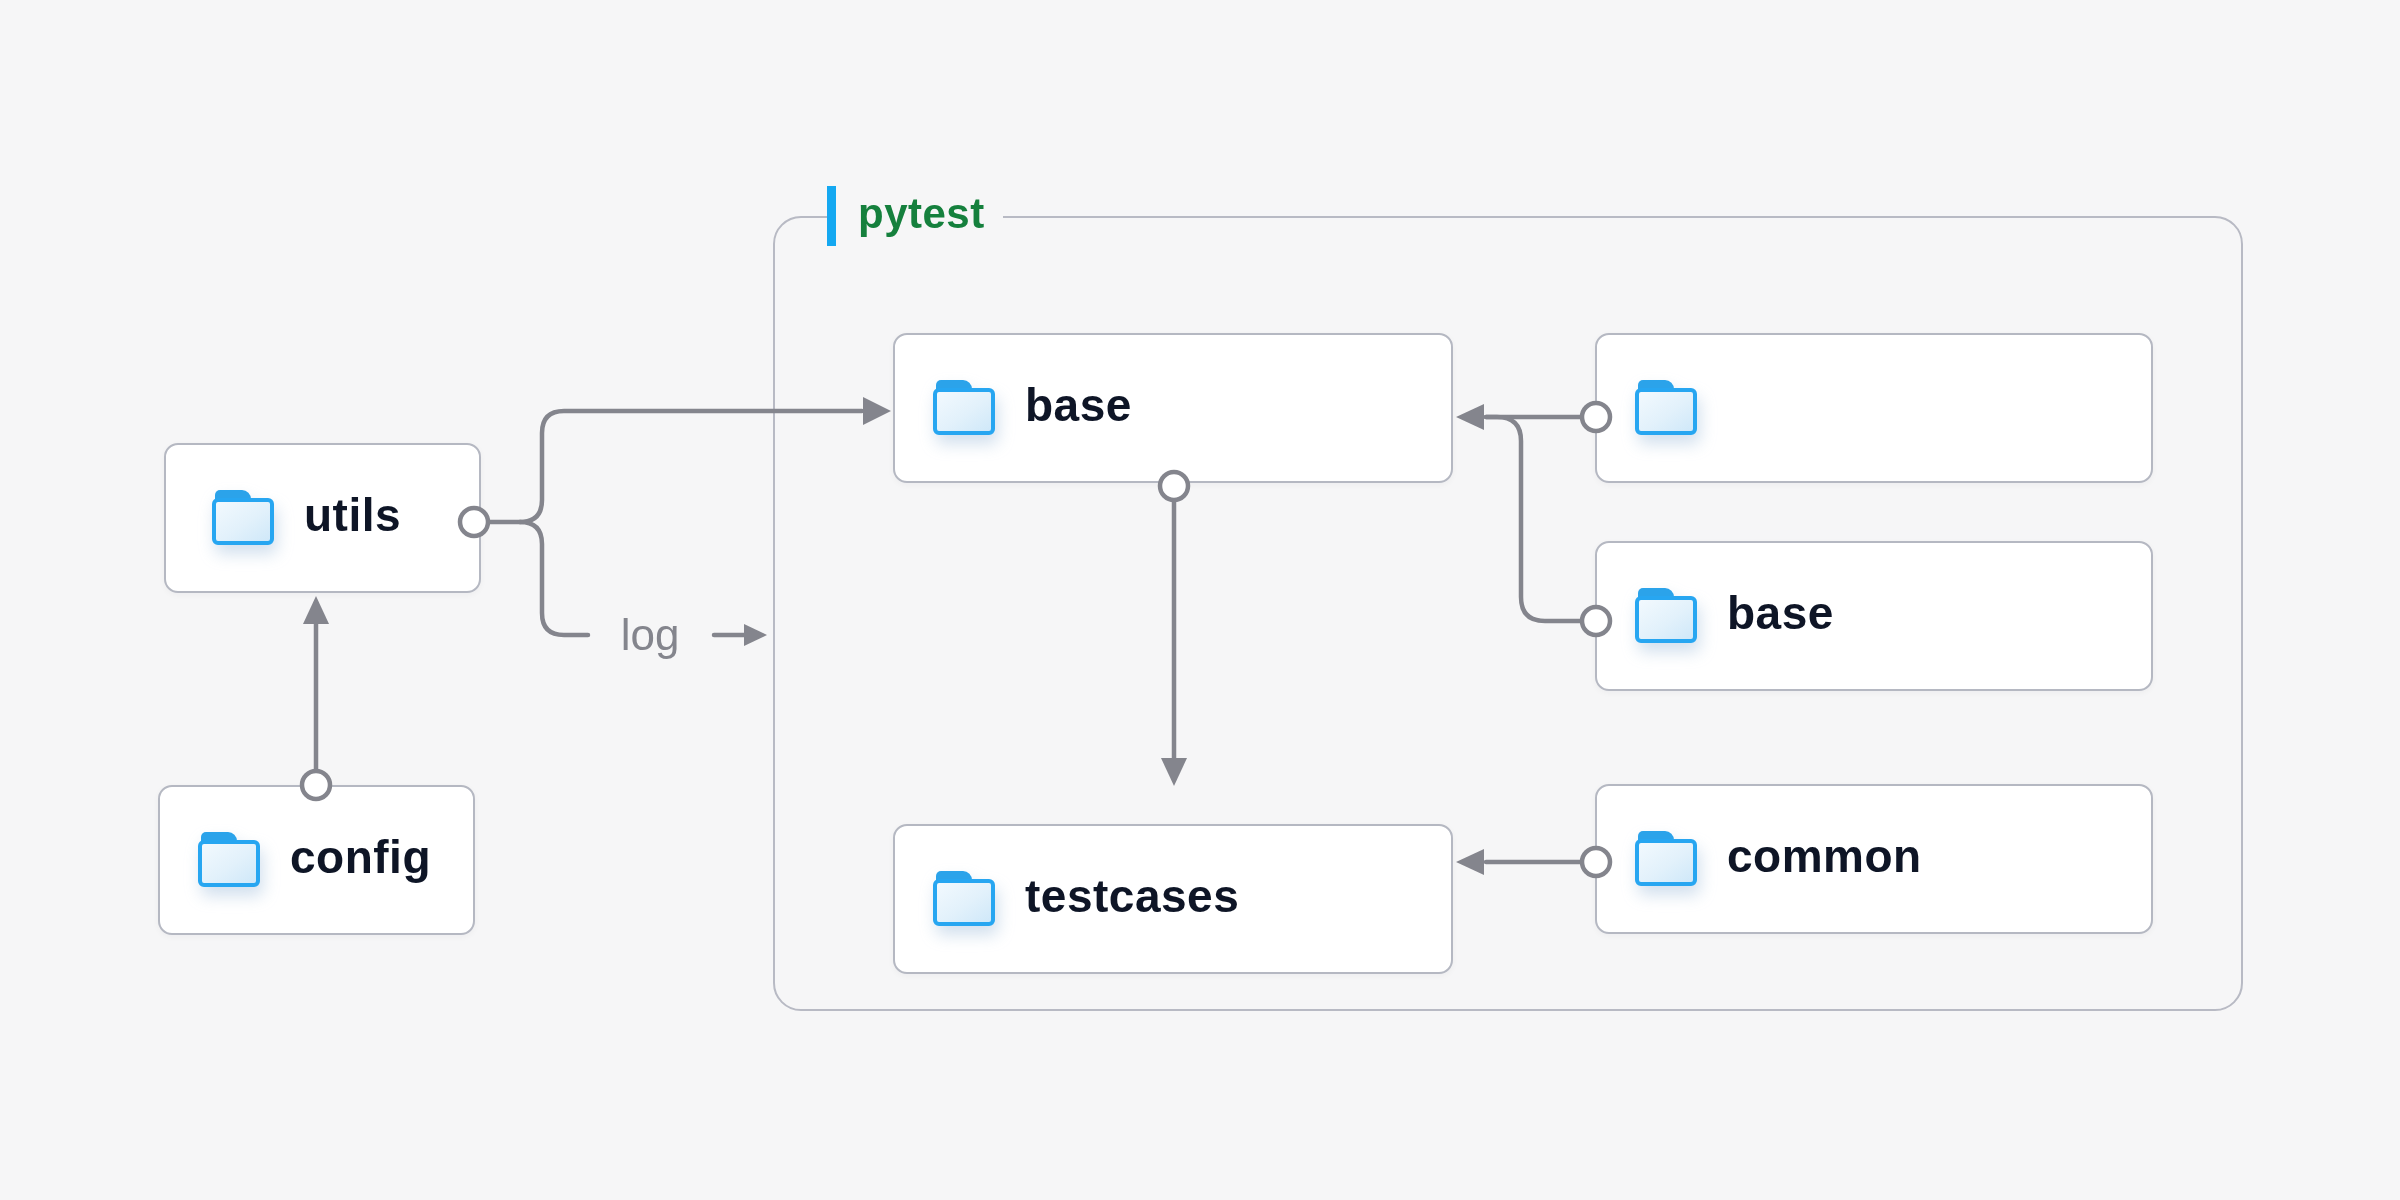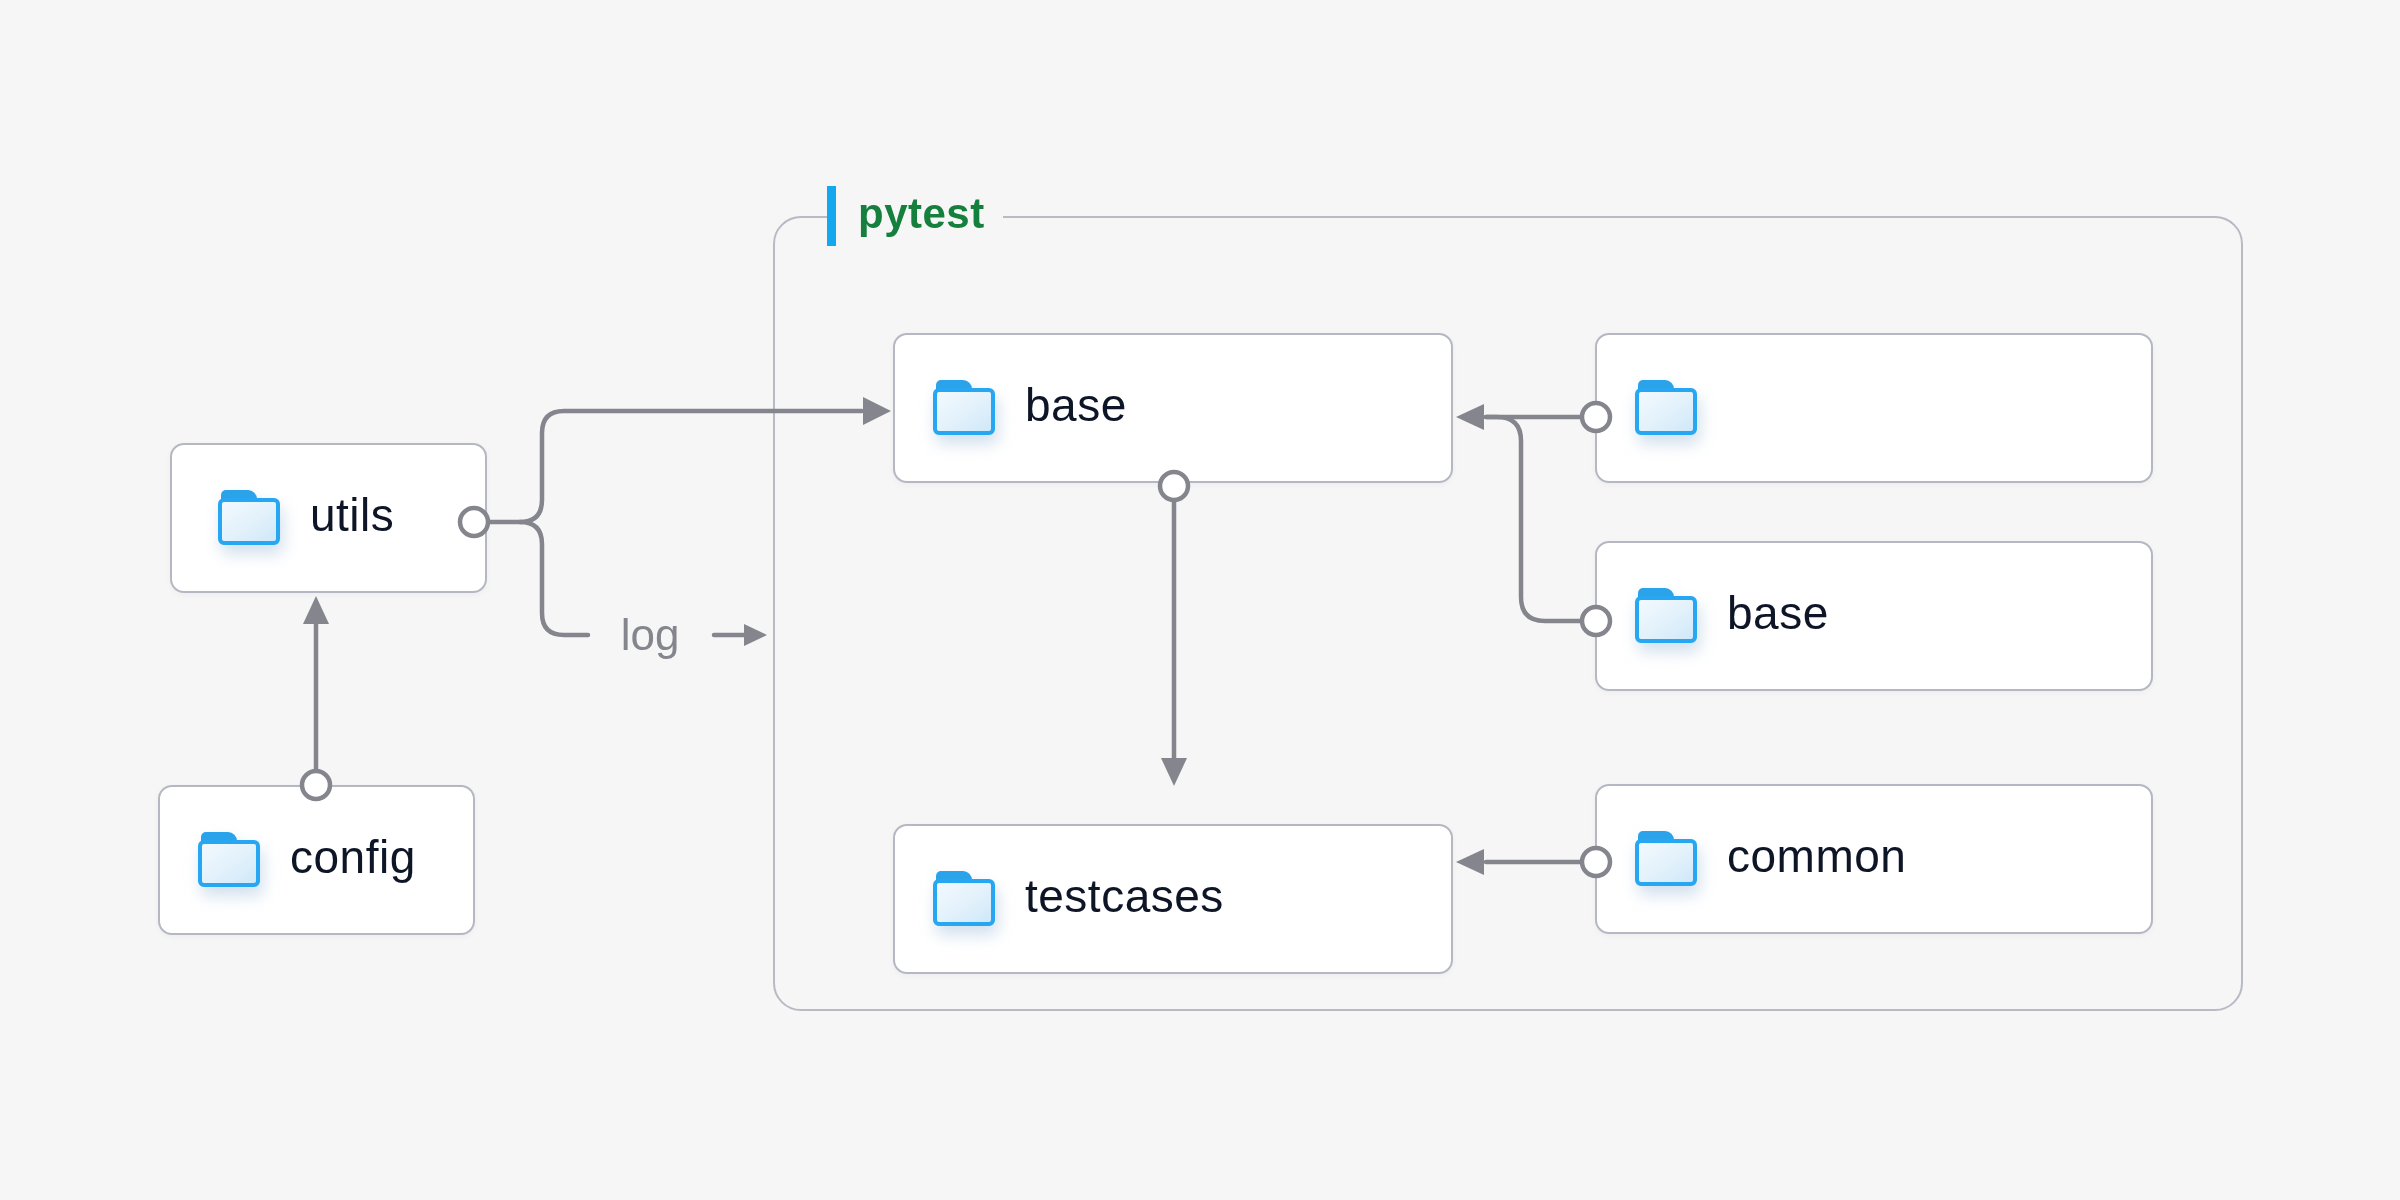--- a/index.html
+++ b/index.html
@@ -25,21 +25,21 @@
     padding-bottom:4px;
   }
   
   .node{
     position:absolute;height:150px;background:#ffffff;
     border:2px solid #b5b8c2;border-radius:14px;z-index:2;
     display:flex;align-items:center;padding-left:38px;box-sizing:border-box;
     box-shadow:0 2px 6px rgba(15,23,42,0.04);
   }
   .nlabel{
-    font-size:46px;font-weight:400;color:#0e1526;margin-left:28px;
+    font-size:46px;font-weight:700;color:#0e1526;margin-left:28px;
     letter-spacing:0.5px;white-space:nowrap;line-height:1;padding-bottom:6px;
   }
   
   .folder{
     position:relative;width:64px;height:56px;flex:0 0 auto;
     filter:drop-shadow(3px 9px 8px rgba(125,165,205,0.35));
   }
   .folder .tab{
     position:absolute;left:3px;top:0;width:36px;height:18px;
     background:#2ba3ea;border-radius:5px 9px 0 0;
@@ -58,21 +58,21 @@
 </style>
 </head>
 <body>
 
 <div class="group"></div>
 <div class="group-label">
   <span class="accent-bar"></span>
   <span class="gtitle">pytest</span>
 </div>
 
-<div class="node" style="left:170px;top:443px;width:317px;padding-left:46px;">
+<div class="node" style="left:164px;top:443px;width:317px;padding-left:46px;">
   <span class="folder">
       <span class="tab"></span>
       <span class="fbody"></span>
     </span>
   <span class="nlabel">utils</span>
 </div>
 
 <div class="node" style="left:158px;top:785px;width:317px;">
   <span class="folder">
       <span class="tab"></span>

